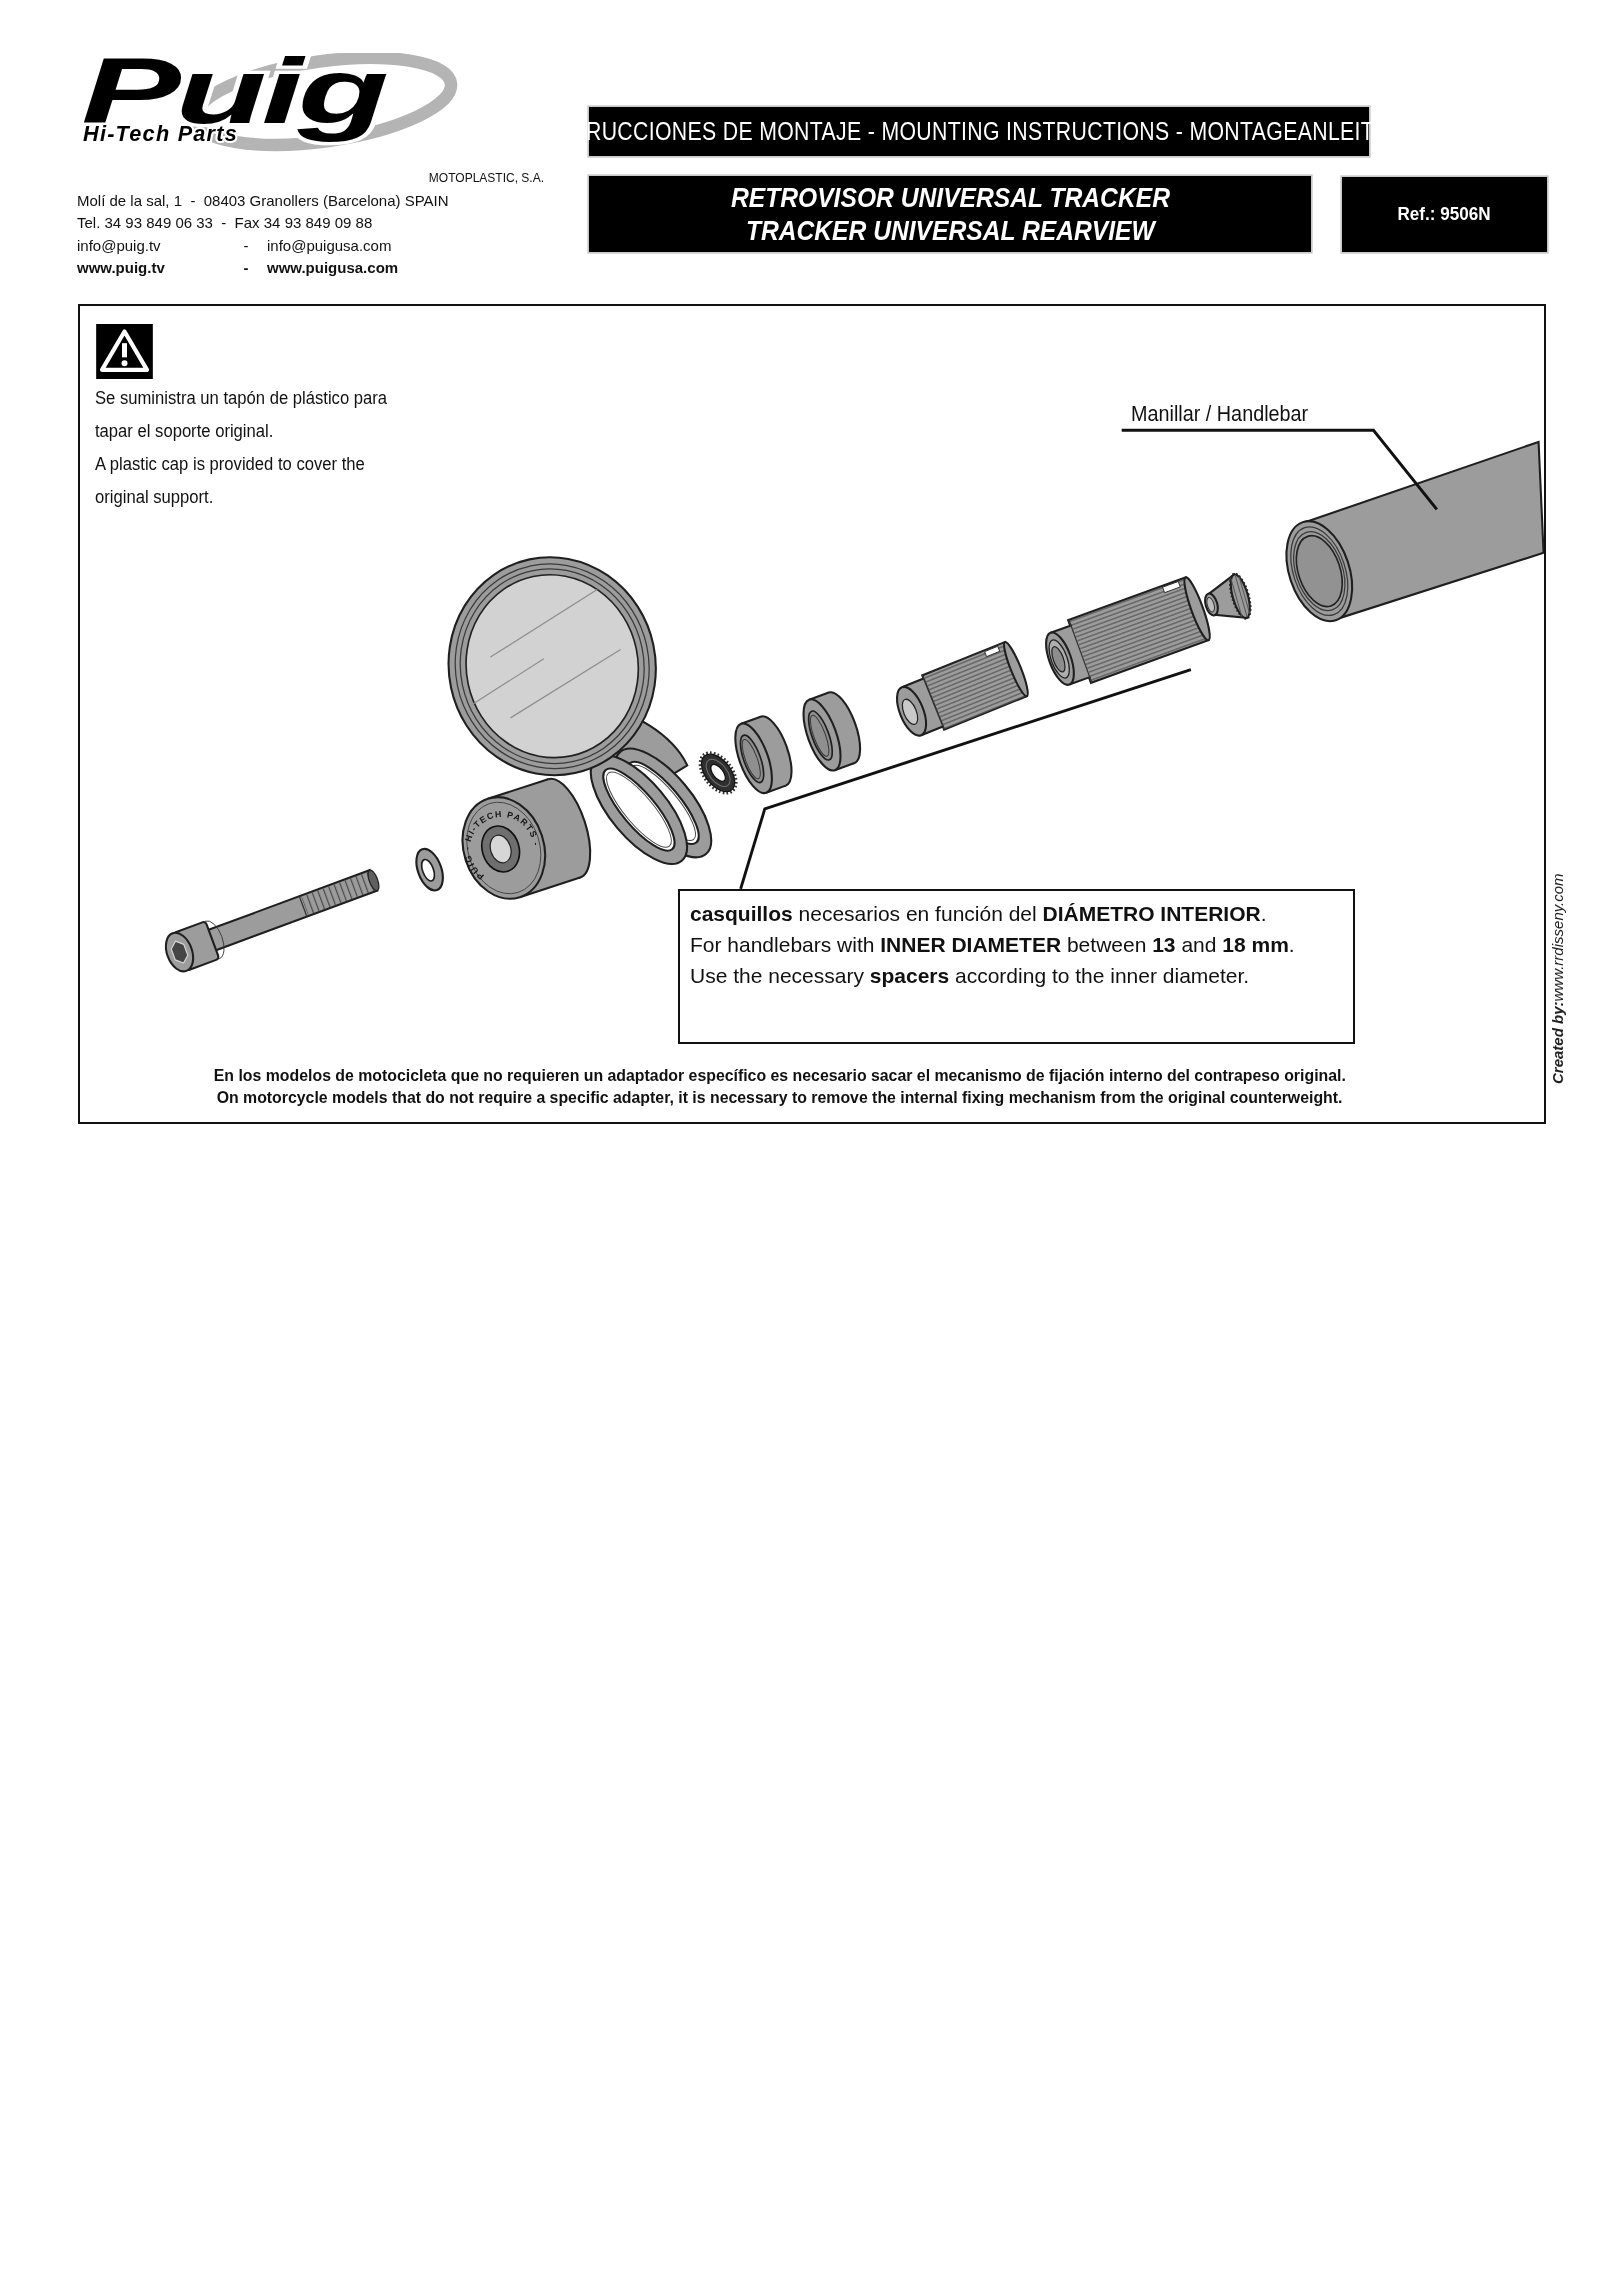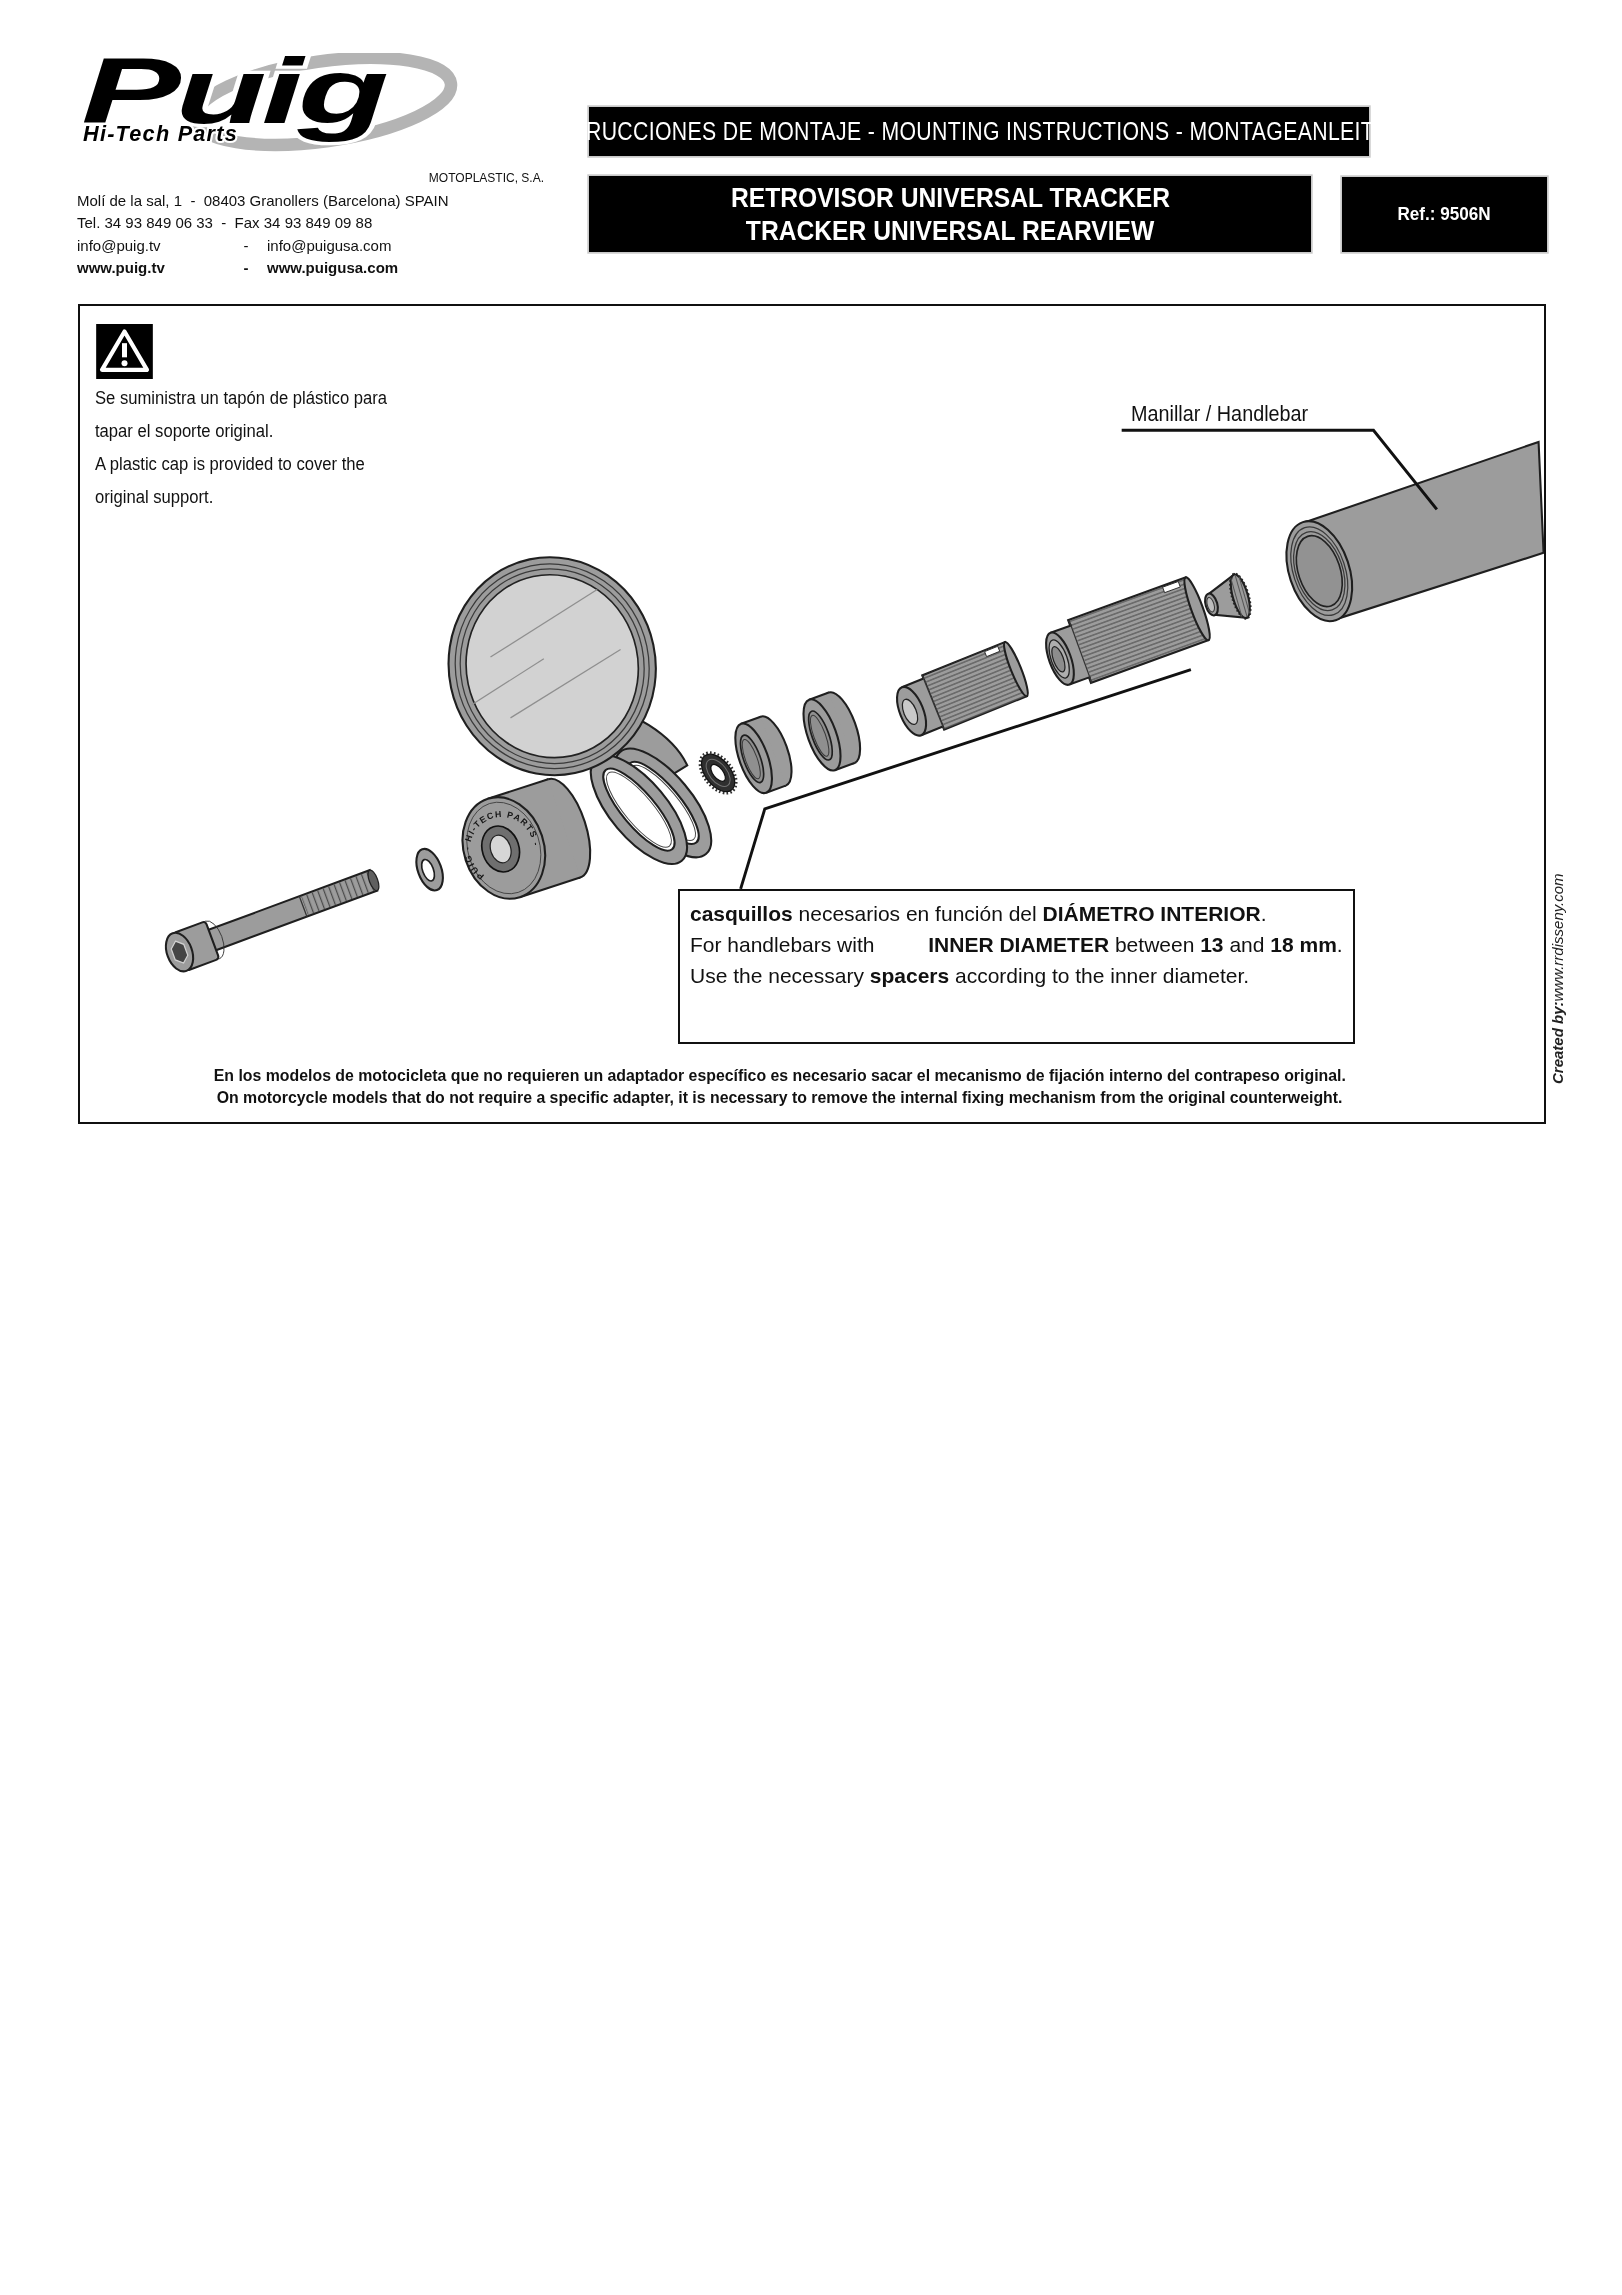--- a/index.html
+++ b/index.html
@@ -15,21 +15,21 @@
   .cnd-l{display:inline-block;transform-origin:0 0;}
   .sx85{transform:scaleX(.85);} .sx88{transform:scaleX(.88);} .sx95{transform:scaleX(.95);}
   .pre{white-space:pre-wrap;}
   
   #company{left:77px;top:167px;font-size:15px;line-height:22.5px;width:467px;}
   #company .name{font-weight:normal;font-size:12px;text-align:right;}
   .crow{display:flex;}
   .c-left{width:148px;} .c-dash{width:42px;text-align:center;}
   .bold{font-weight:bold;}
   #banner1{left:589px;top:107px;width:780px;height:49px;font-size:25px;letter-spacing:0.4px;}
-  #banner2{left:589px;top:176px;width:722px;height:76px;flex-direction:column;font-weight:bold;font-size:28px;line-height:33px;}
+  #banner2{left:589px;top:176px;width:722px;height:76px;flex-direction:column;font-weight:bold;font-size:28px;line-height:33px;font-style:italic;}
   #refbox{left:1342px;top:177px;width:205px;height:75px;font-weight:bold;font-size:18px;}
   
   #mainbox{left:78px;top:304px;width:1468px;height:820px;border:2.5px solid #101010;box-sizing:border-box;pointer-events:none;}
   #warnicon{left:96px;top:324px;}
   #warntext{left:95px;top:382px;font-size:17.5px;line-height:33px;}
   #warntext .cnd-l{white-space:pre-line;transform:scaleX(.95);}
   #hlabel{left:1131px;top:401px;font-size:22.5px;}
   #infobox{left:678px;top:889px;width:677px;height:155px;border:2.5px solid #111;box-sizing:border-box;background:#fff;padding:6.7px 10px 0 10px;font-size:21px;line-height:31px;}
   #infobox .iline{white-space:nowrap;}
   #bottomnote{left:80px;top:1065px;width:1400px;text-align:center;font-size:16.7px;font-weight:bold;line-height:22px;}
@@ -94,21 +94,21 @@
 A plastic cap is provided to cover the
 original support.</span>
 </div>
 
 <div id="hlabel" class="abs z3">
   <span class="cnd sx88" style="transform-origin:0 50%">Manillar / Handlebar</span>
 </div>
 
 <div id="infobox" class="abs z3">
   <div class="iline"><span style="font-weight: bold;">casquillos</span><span> necesarios en función del </span><span style="font-weight: bold;">DIÁMETRO INTERIOR</span><span>.</span></div>
-  <div class="iline"><span>For handlebars with </span><span style="font-weight: bold; margin-left: 48px;">INNER DIAMETER</span><span> between </span><span style="font-weight: bold;">13</span><span> and </span><span style="font-weight: bold;">18 mm</span><span>.</span></div>
+  <div class="iline"><span>For handlebars with </span><span style="font-weight: bold;">INNER DIAMETER</span><span> between </span><span style="font-weight: bold;">13</span><span> and </span><span style="font-weight: bold;">18 mm</span><span>.</span></div>
   <div class="iline"><span>Use the necessary </span><span style="font-weight: bold;">spacers</span><span> according to the inner diameter.</span></div>
 </div>
 
 <div id="bottomnote" class="abs z3">
   <div><span class="cnd sx95">En los modelos de motocicleta que no requieren un adaptador específico es necesario sacar el mecanismo de fijación interno del contrapeso original.</span></div>
   <div><span class="cnd sx95">On motorcycle models that do not require a specific adapter, it is necessary to remove the internal fixing mechanism from the original counterweight.</span></div>
 </div>
 
 <div id="credit" class="abs z3">
   <span class="p">Created by:</span><span>www.rrdisseny.com</span>

